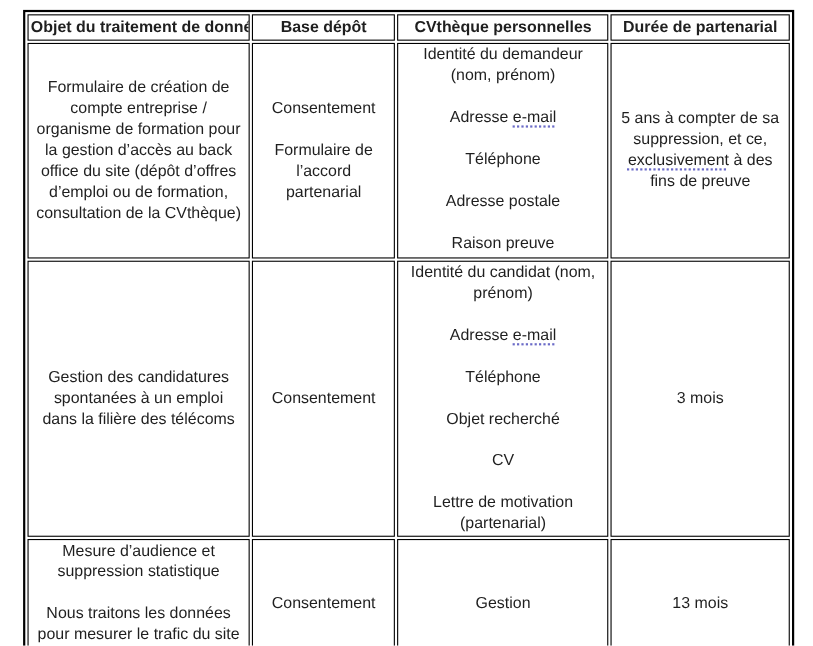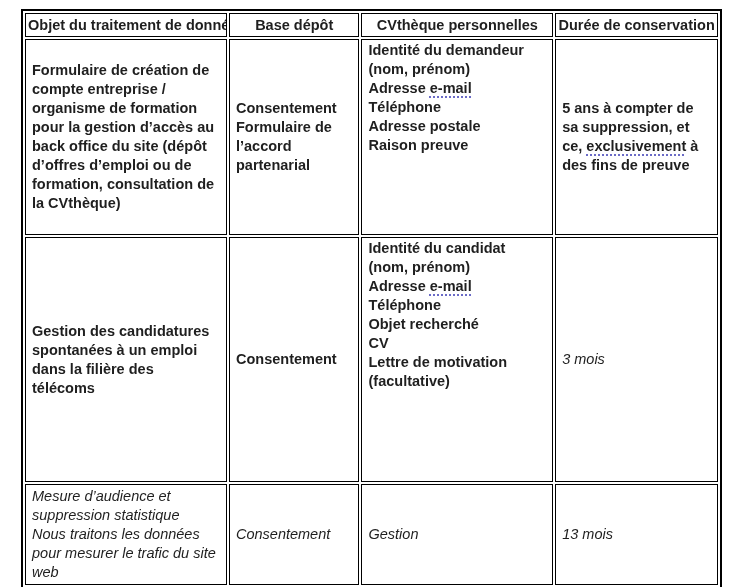--- a/index.html
+++ b/index.html
@@ -42,23 +42,23 @@
   th {
     font-weight: bold;
     text-align: center;
     white-space: nowrap;
     overflow: hidden;
     height: 24px;
     padding: 1px 2px;
   }
   td.v-top { vertical-align: top; }
   td.v-mid { vertical-align: middle; }
-  td.h-center { text-align: left; font-style: italic; }
-  td.h-left { text-align: left; font-weight: bold; }
-  .para + .para { }
+  td.h-center { text-align: center; }
+  td.h-left { text-align: center; }
+  .para + .para { margin-top: 19px; }
   .squiggle {
     text-decoration: underline;
     text-decoration-style: dotted;
     text-decoration-color: #6b6bc7;
     text-decoration-thickness: 2px;
     text-underline-offset: 3px;
   }
 </style>
 </head>
 <body>
@@ -69,21 +69,21 @@
       <col class="c1">
         <col class="c2">
         <col class="c3">
         <col class="c4">
     </colgroup>
     <thead>
       <tr>
         <th>Objet du traitement de données</th>
         <th>Base dépôt</th>
         <th>CVthèque personnelles</th>
-        <th>Durée de conservation</th>
+        <th>Durée de partenarial</th>
       </tr>
     </thead>
     <tbody>
       <tr style="height:196px;">
         <td class="v-mid h-left">
           <div class="para">Formulaire de création de compte entreprise / organisme de formation pour la gestion d’accès au back office du site (dépôt d’offres d’emploi ou de formation, consultation de la CVthèque)</div>
         </td>
         <td class="v-mid h-left">
           <div class="para">Consentement</div>
           <div class="para">Formulaire de l’accord partenarial</div>
@@ -105,21 +105,21 @@
         </td>
         <td class="v-mid h-left">
           <div class="para">Consentement</div>
         </td>
         <td class="v-top h-left">
           <div class="para">Identité du candidat (nom, prénom)</div>
           <div class="para"><span>Adresse </span><span class="squiggle">e-mail</span></div>
           <div class="para">Téléphone</div>
           <div class="para">Objet recherché</div>
           <div class="para">CV</div>
-          <div class="para">Lettre de motivation (facultative)</div>
+          <div class="para">Lettre de motivation (partenarial)</div>
         </td>
         <td class="v-mid h-center">
           <div class="para">3 mois</div>
         </td>
       </tr>
       <tr style="height:101px;">
         <td class="v-mid h-center">
           <div class="para">Mesure d’audience et suppression statistique</div>
           <div class="para">Nous traitons les données pour mesurer le trafic du site web</div>
         </td>

